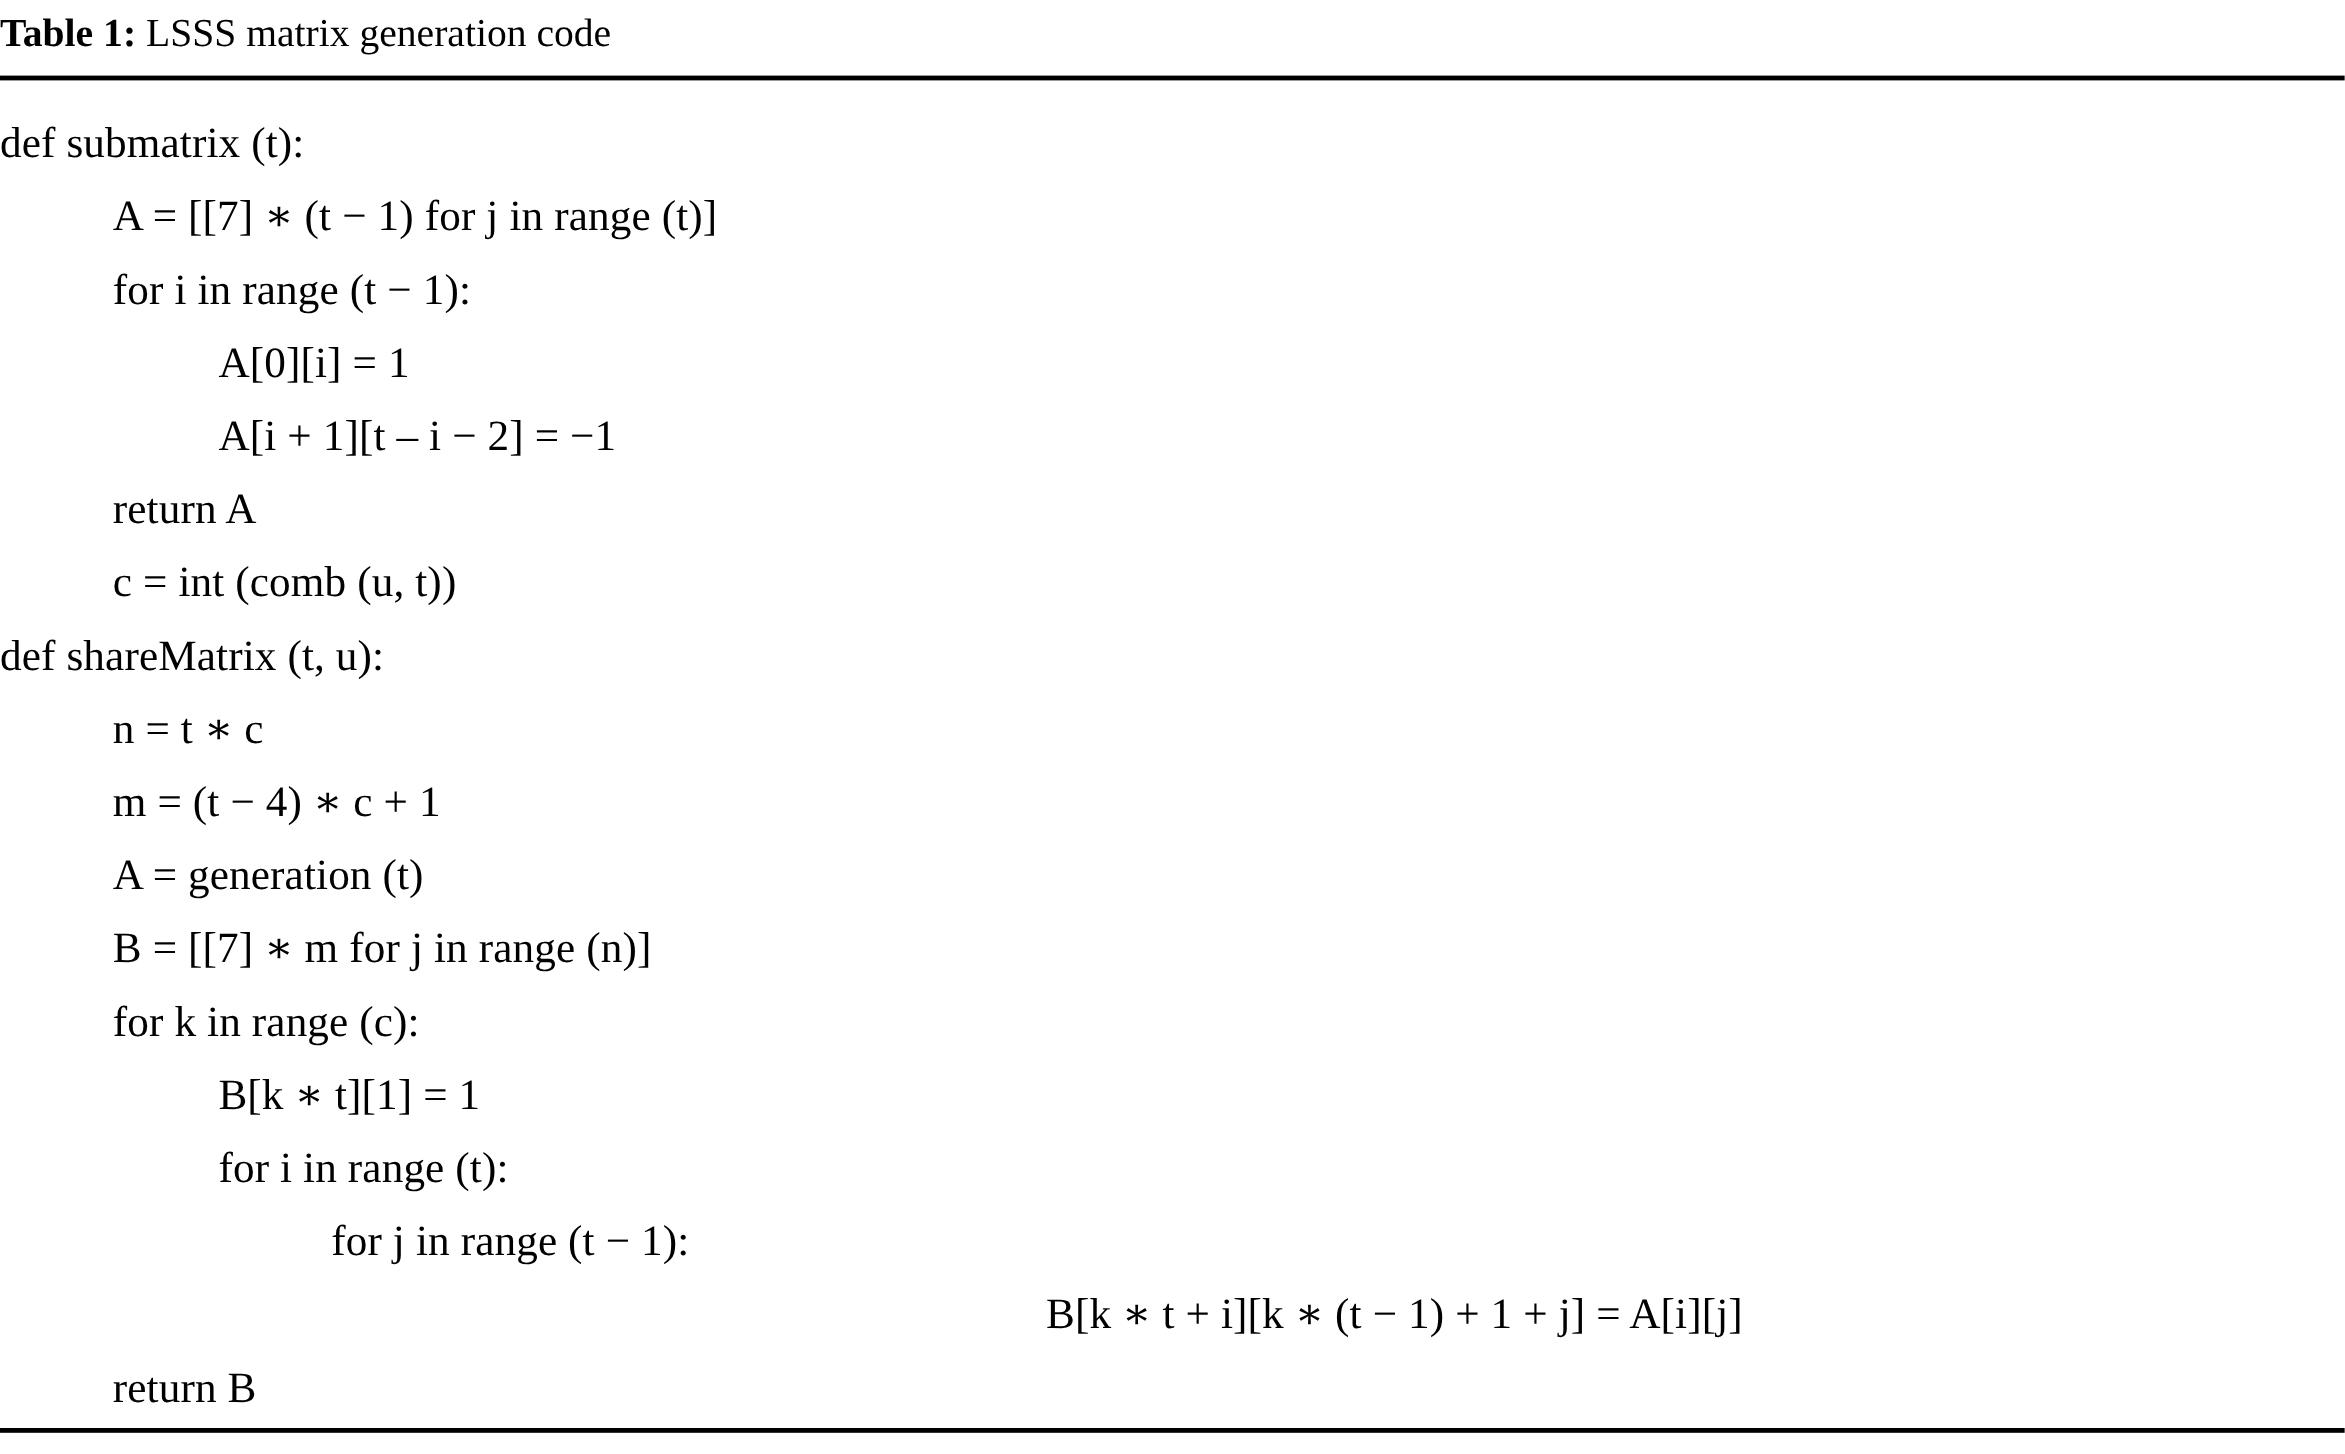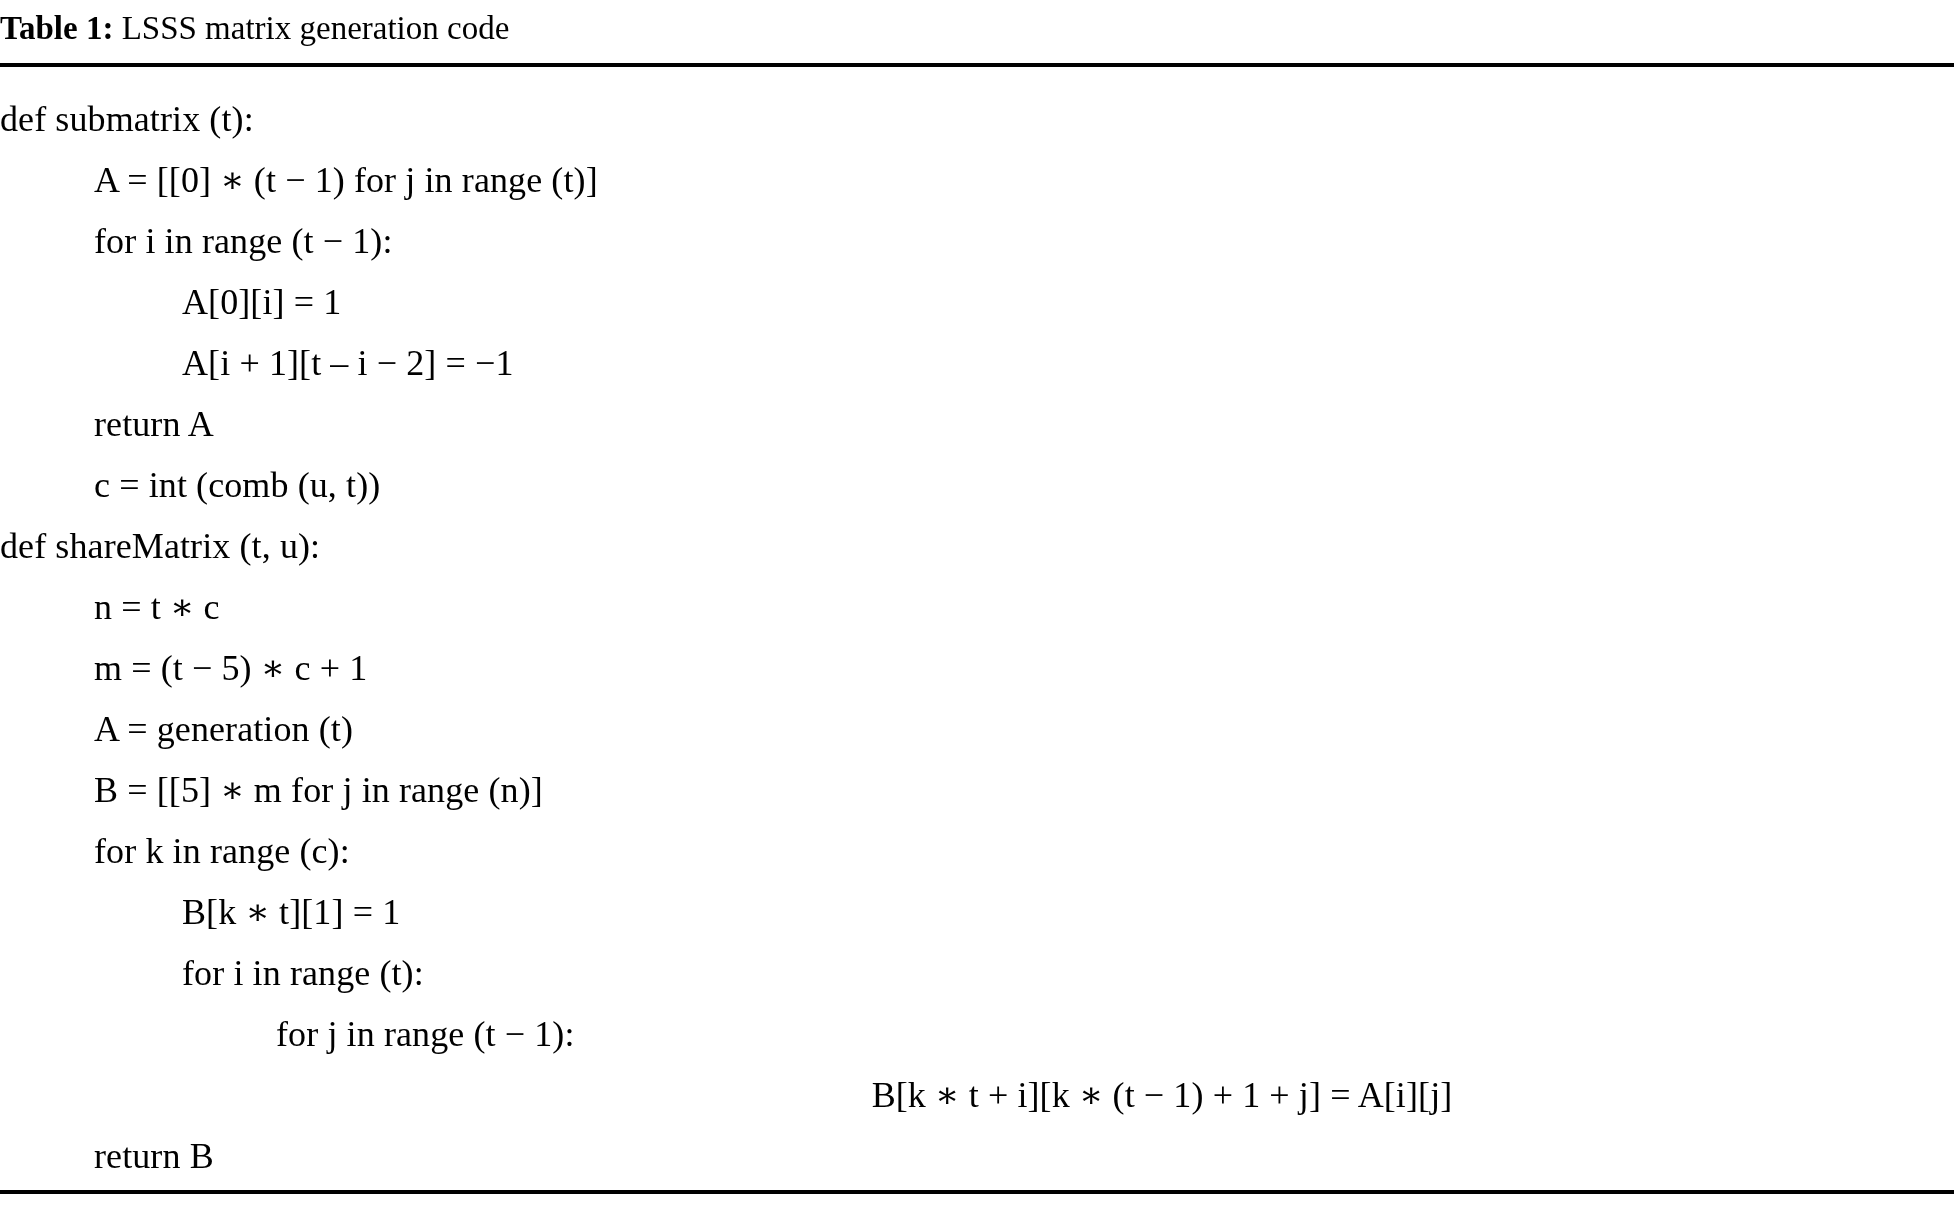--- a/index.html
+++ b/index.html
@@ -63,31 +63,31 @@
 
   <div class="caption">
     <span class="caption-label">Table 1:</span>
     <span class="caption-text">LSSS matrix generation code</span>
   </div>
 
   <div class="rule-top"></div>
 
   <div class="code-block" id="code-block">
       <div class="code-line ind0">def submatrix (t):</div>
-      <div class="code-line ind1">A = [[0] ∗ (t − 1) for j in range (t)]</div>
+      <div class="code-line ind1">A = [[7] ∗ (t − 1) for j in range (t)]</div>
       <div class="code-line ind1">for i in range (t − 1):</div>
       <div class="code-line ind2">A[0][i] = 1</div>
       <div class="code-line ind2">A[i + 1][t – i − 2] = −1</div>
       <div class="code-line ind1">return A</div>
       <div class="code-line ind1">c = int (comb (u, t))</div>
       <div class="code-line ind0">def shareMatrix (t, u):</div>
       <div class="code-line ind1">n = t ∗ c</div>
-      <div class="code-line ind1">m = (t − 5) ∗ c + 1</div>
+      <div class="code-line ind1">m = (t − 4) ∗ c + 1</div>
       <div class="code-line ind1">A = generation (t)</div>
-      <div class="code-line ind1">B = [[5] ∗ m for j in range (n)]</div>
+      <div class="code-line ind1">B = [[7] ∗ m for j in range (n)]</div>
       <div class="code-line ind1">for k in range (c):</div>
       <div class="code-line ind2">B[k ∗ t][1] = 1</div>
       <div class="code-line ind2">for i in range (t):</div>
       <div class="code-line ind3">for j in range (t − 1):</div>
       <div class="code-line ind4">B[k ∗ t + i][k ∗ (t − 1) + 1 + j] = A[i][j]</div>
       <div class="code-line ind1">return B</div>
     </div>
 
   <div class="rule-bottom"></div>
 

